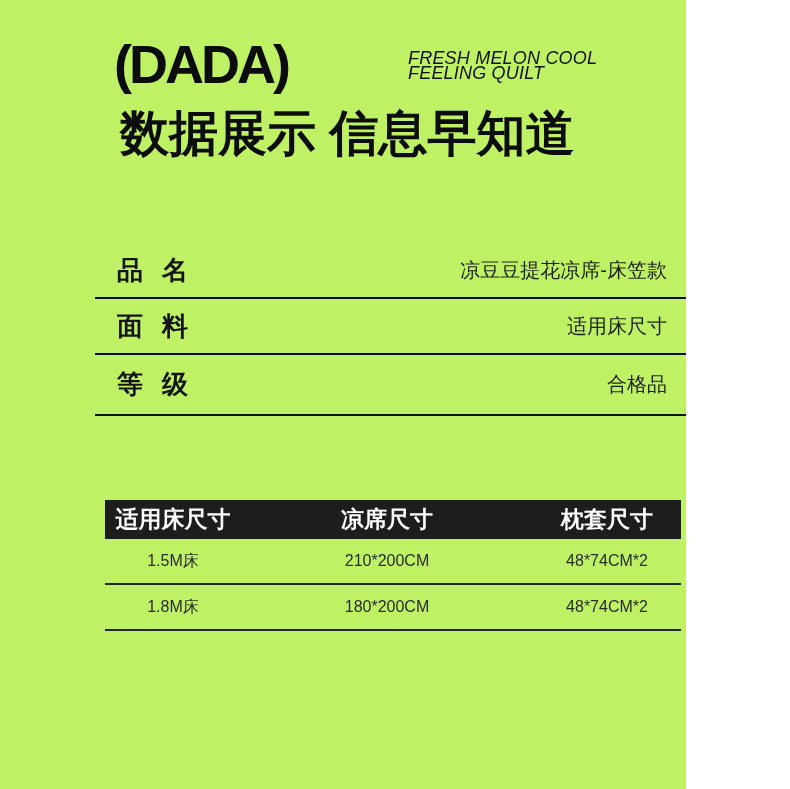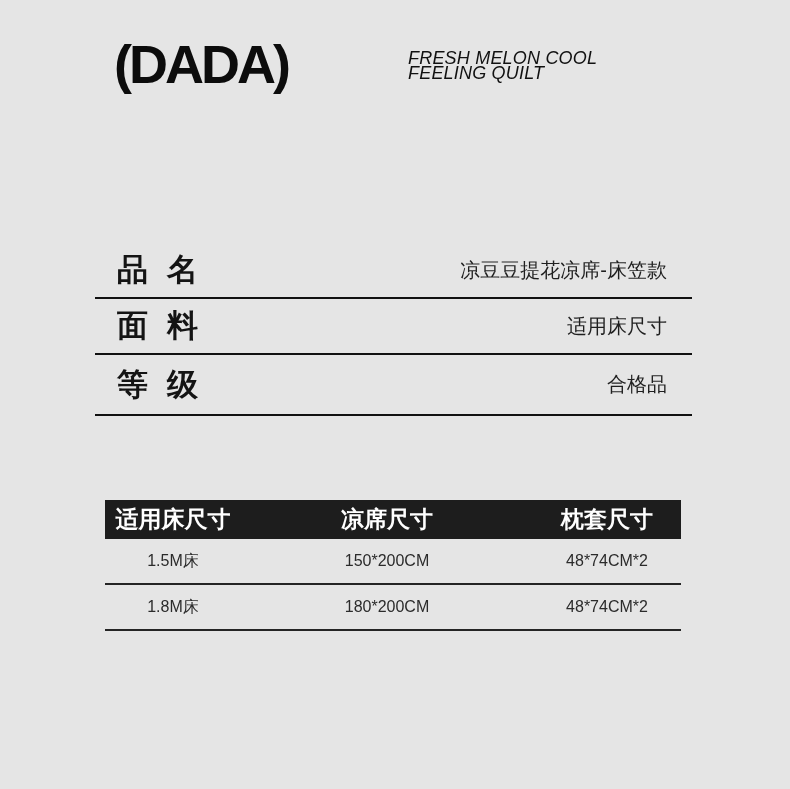--- a/index.html
+++ b/index.html
@@ -2,22 +2,22 @@
 <html><head>
 <meta charset="utf-8">
 <style>
   * { margin:0; padding:0; box-sizing:border-box; }
   html,body { background:#ffffff; }
   body {
     font-family:"Liberation Sans","DejaVu Sans",sans-serif;
     width:790px; height:789px;
   }
   .page {
-    position:relative; width:790px; height:789px;
-    background:#e5e5e5; overflow:hidden;padding-left:42px;
+    position:relative; width:686px; height:789px;
+    background:#bef264; overflow:hidden;padding-left:42px;
   }
 
   
   .logo {
     position:absolute; left:114px; top:34px;
     font-size:54px; font-weight:900; letter-spacing:-3px;
     color:#0c0c0c; line-height:60px;
   }
   .tagline {
     position:absolute; left:408px; top:51px;
@@ -37,21 +37,21 @@
     position:absolute; left:95px; top:243px; width:597px;
   }
   .spec-row {
     height:56px;
     display:flex; justify-content:space-between; align-items:center;
     border-bottom:2px solid #111111;
     padding:0 25px 0 22px;
   }
   .spec-row:last-child { height:61px; }
   .spec-label {
-    font-size:31px; font-weight:700; color:#141414;
+    font-size:26px; font-weight:700; color:#141414;
     letter-spacing:19px; white-space:nowrap;
   }
   .spec-value {
     font-size:20px; font-weight:500; color:#1f1f1f; white-space:nowrap;
   }
 
   
   .size-table {
     position:absolute; left:105px; top:500px; width:576px;
   }
@@ -78,20 +78,21 @@
 <body>
 
 <div class="page">
 
   <div class="logo">(DADA)</div>
   <div class="tagline">
     <div>FRESH MELON COOL</div>
     <div>FEELING QUILT</div>
   </div>
 
+  <div class="heading">数据展示 信息早知道</div>
 
   <div class="spec-table">
     <div class="spec-row">
       <span class="spec-label">品名</span>
       <span class="spec-value">凉豆豆提花凉席-床笠款</span>
     </div>
     <div class="spec-row">
       <span class="spec-label">面料</span>
       <span class="spec-value">适用床尺寸</span>
     </div>
@@ -102,21 +103,21 @@
   </div>
 
   <div class="size-table">
     <div class="size-header">
       <span class="cell">适用床尺寸</span>
       <span class="cell">凉席尺寸</span>
       <span class="cell">枕套尺寸</span>
     </div>
     <div class="size-row">
       <span class="cell">1.5M床</span>
-      <span class="cell">150*200CM</span>
+      <span class="cell">210*200CM</span>
       <span class="cell">48*74CM*2</span>
     </div>
     <div class="size-row">
       <span class="cell">1.8M床</span>
       <span class="cell">180*200CM</span>
       <span class="cell">48*74CM*2</span>
     </div>
   </div>
 
 </div>

